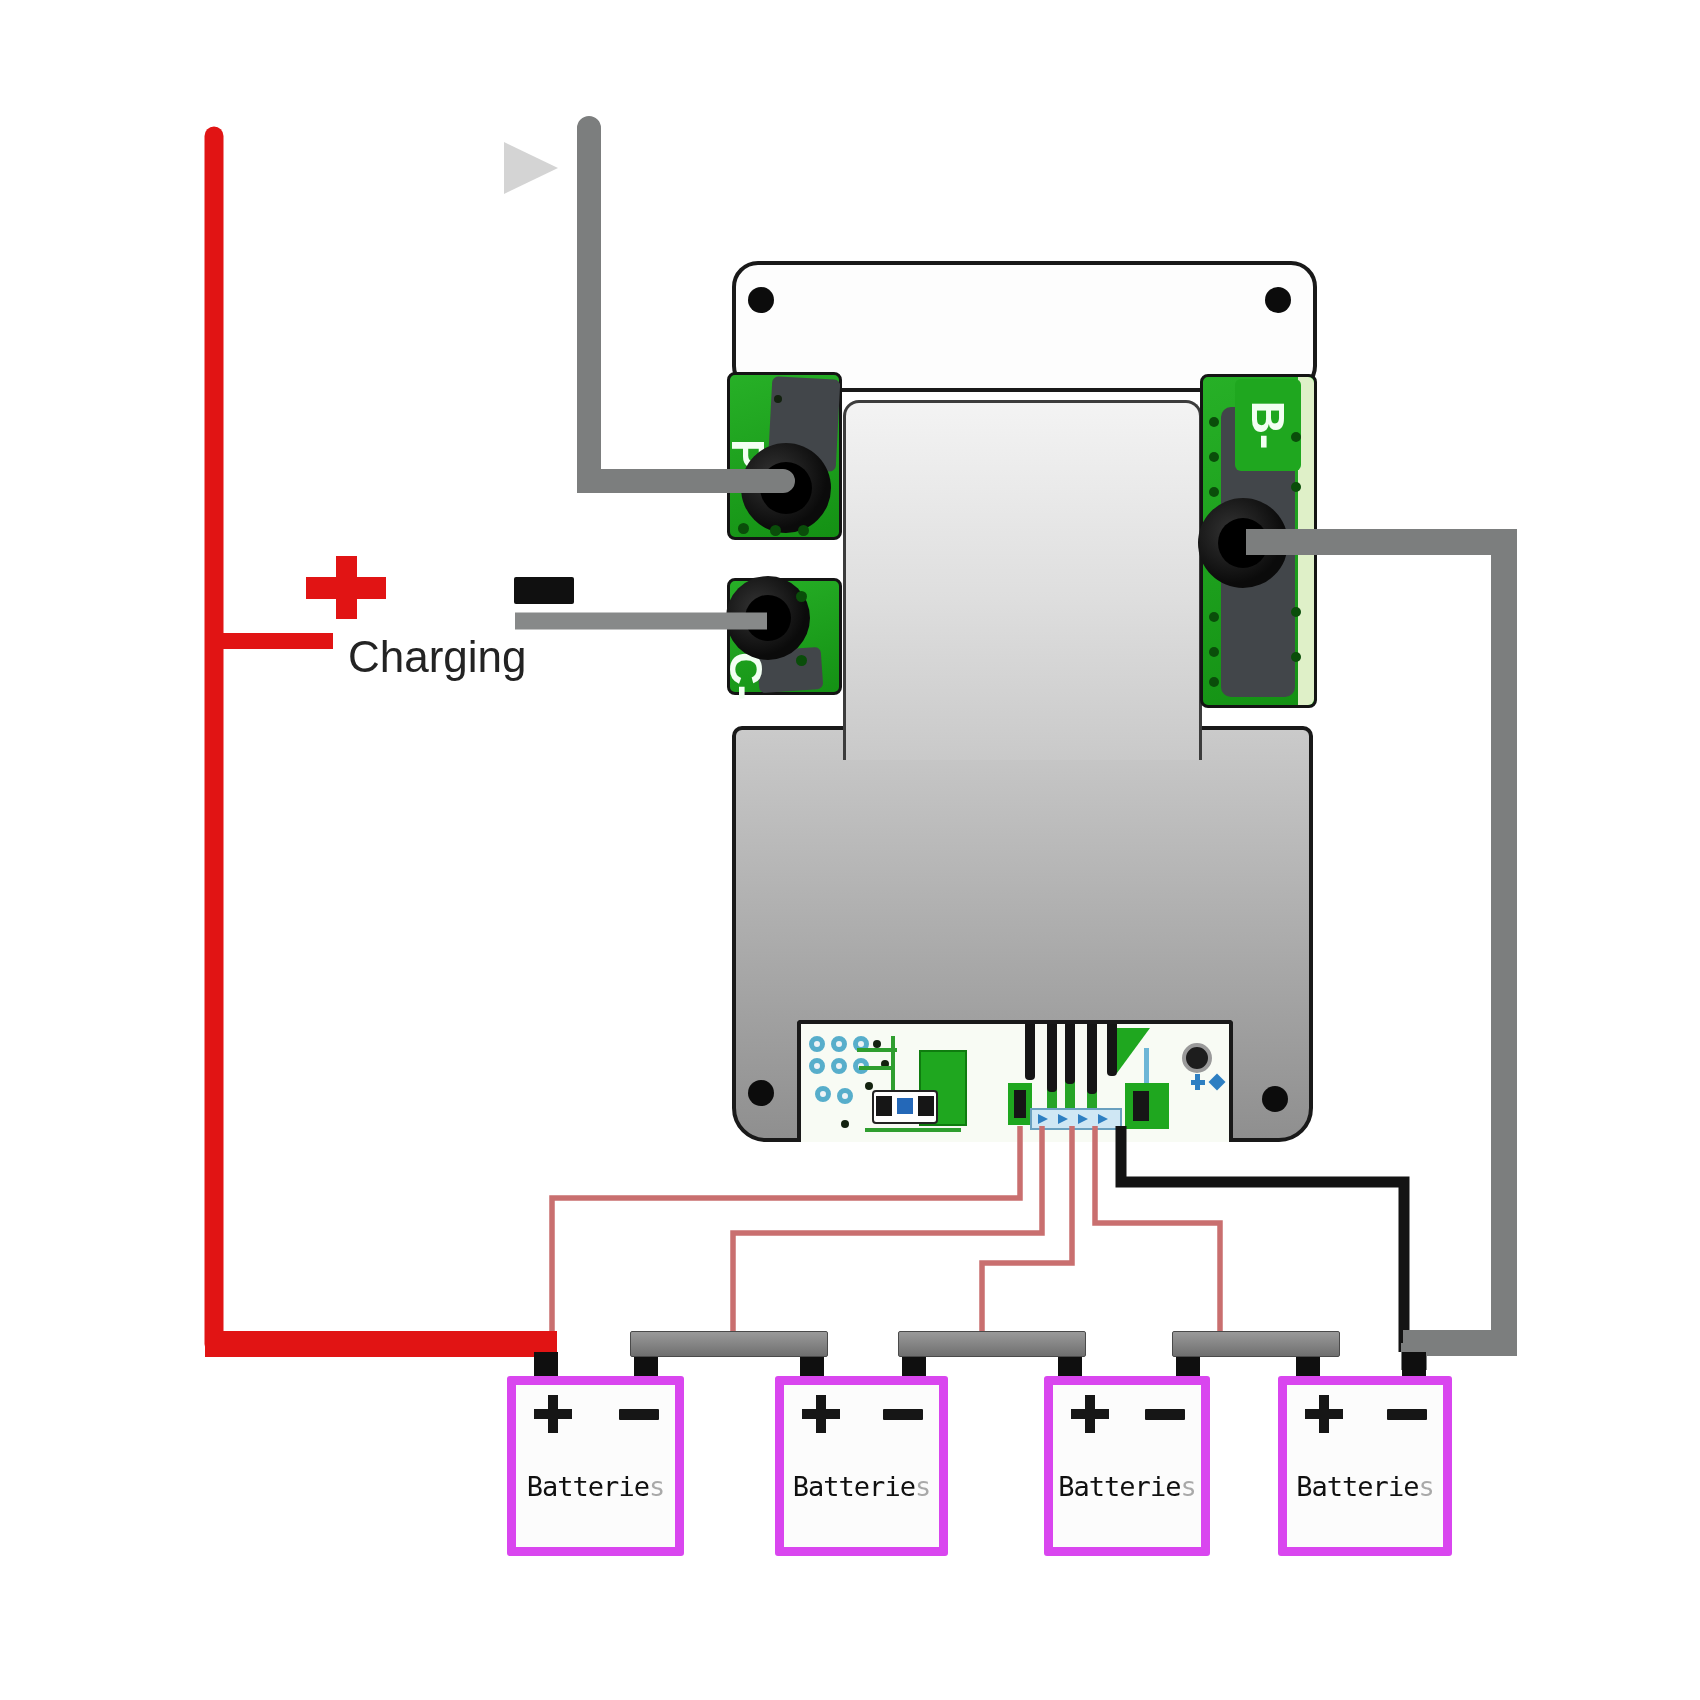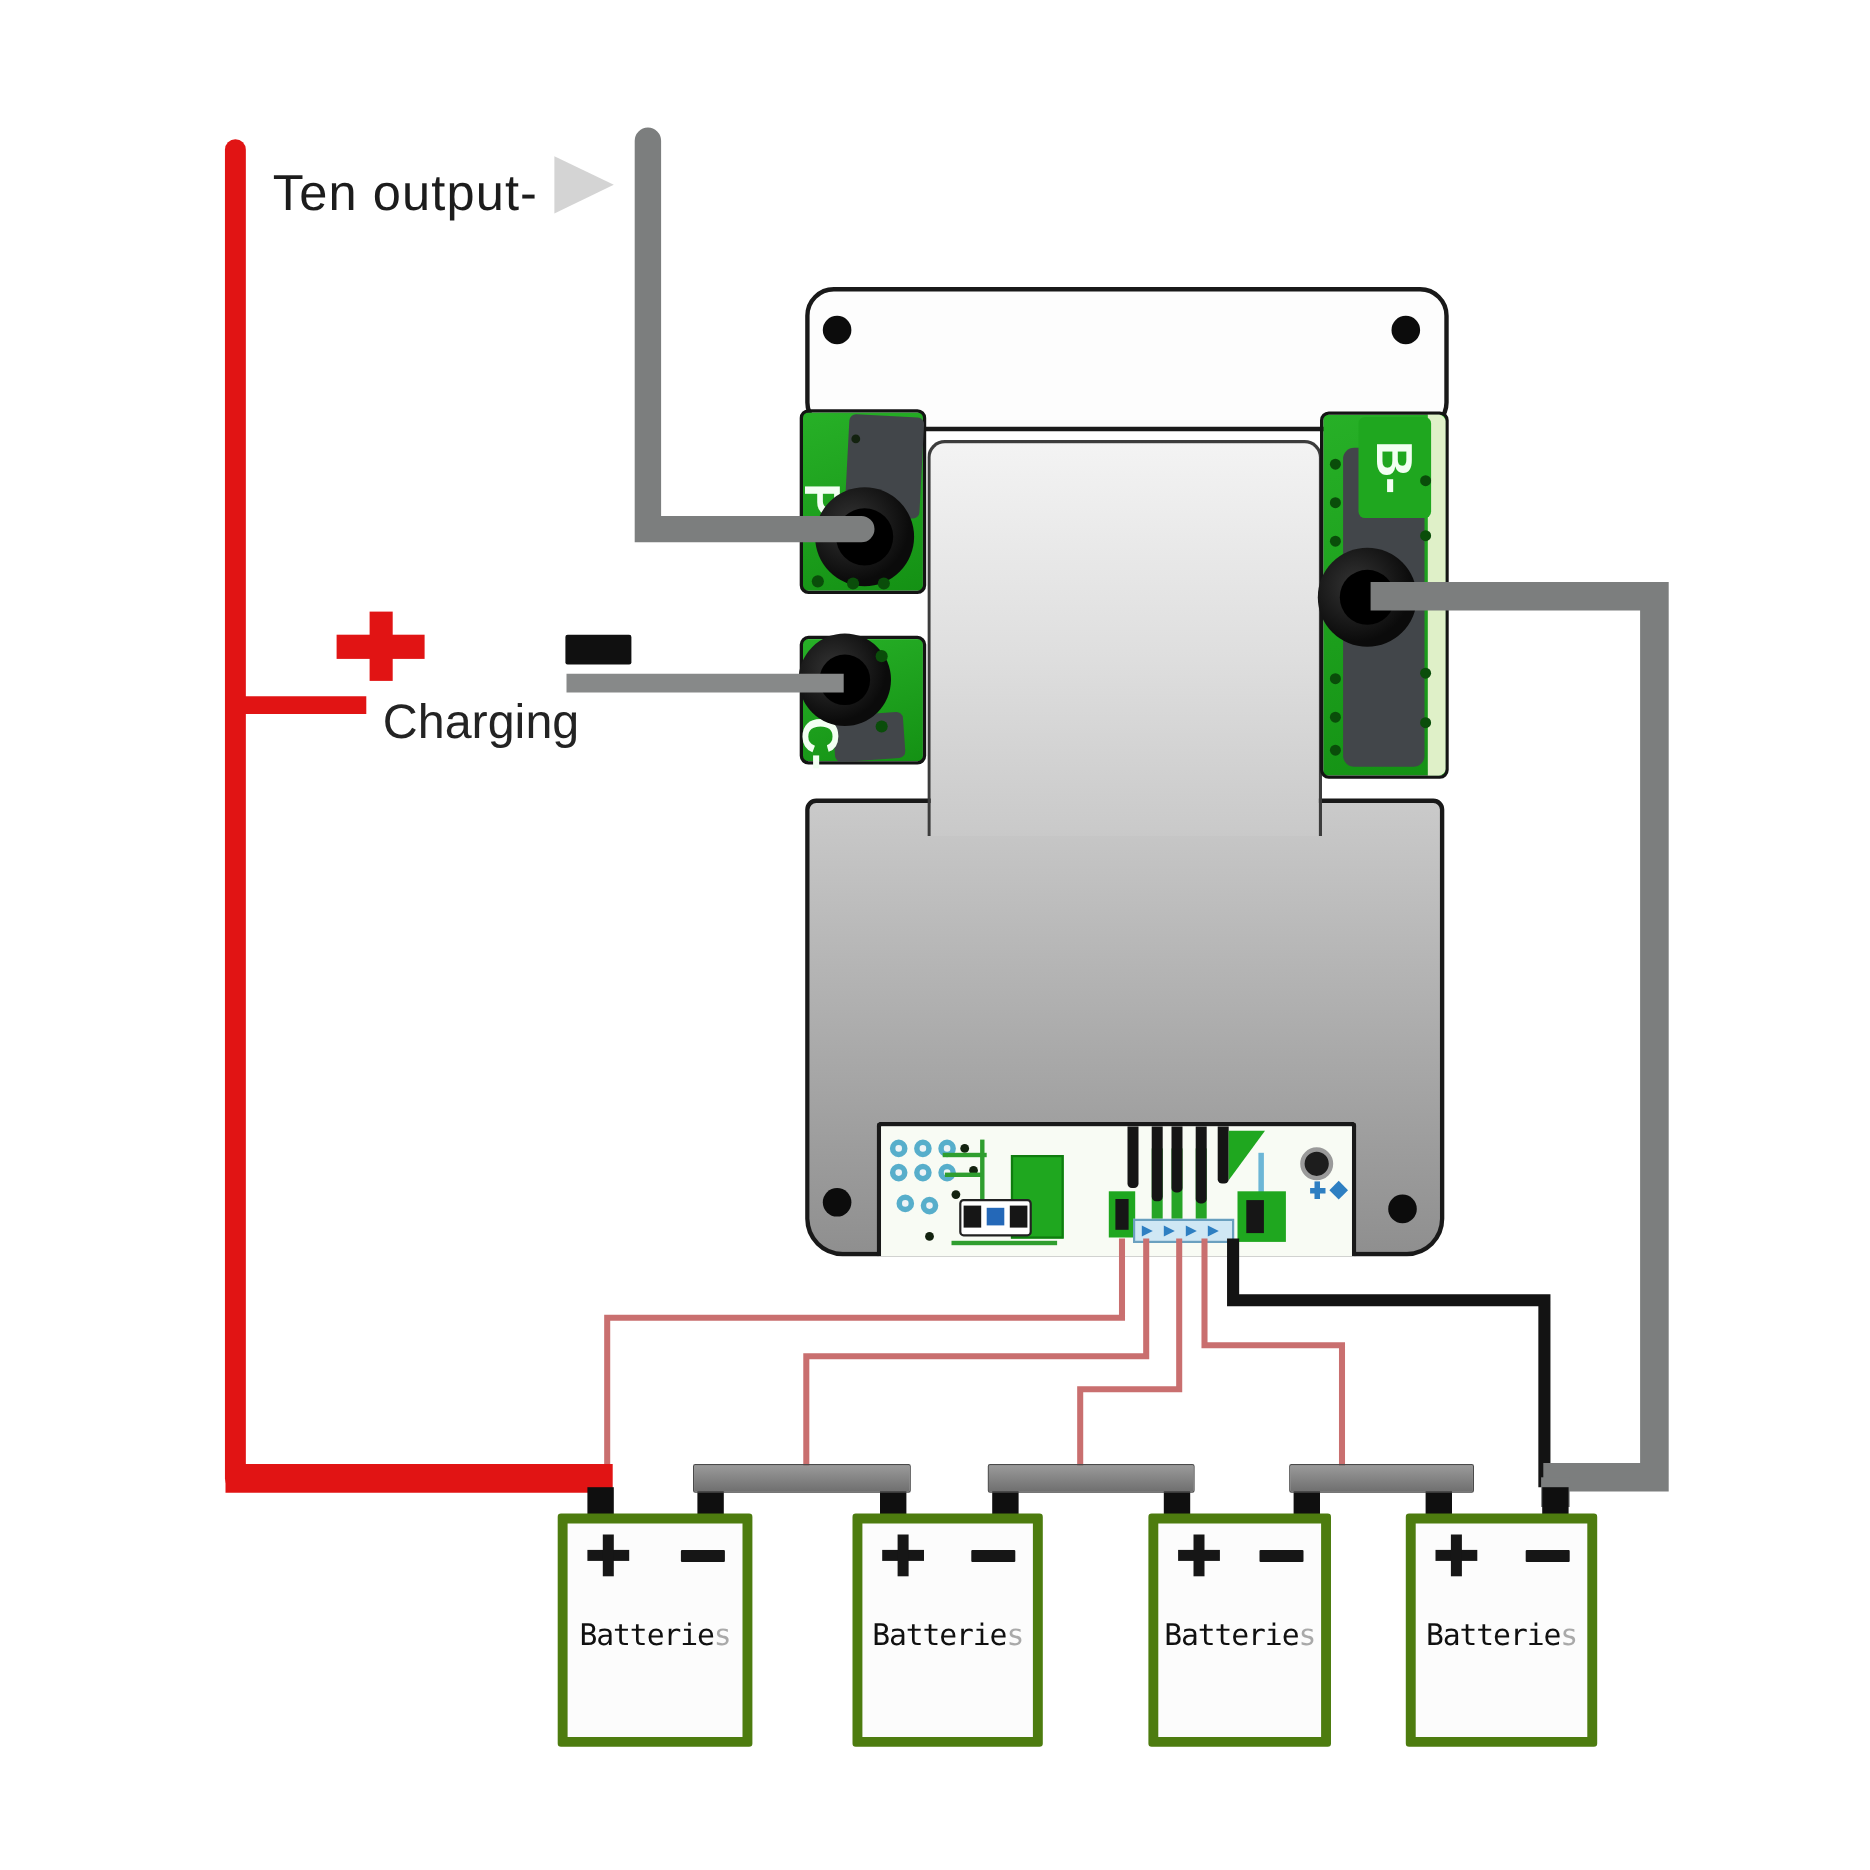--- a/index.html
+++ b/index.html
@@ -66,22 +66,22 @@
   .pale{position:absolute;right:0;top:0;width:16px;height:100%;background:#dff0c8;border-radius:0 6px 6px 0;}
   .bsq{position:absolute;left:32px;top:2px;width:66px;height:92px;background:#1fa71f;border-radius:6px;}
 
   
   svg.wires{left:0;top:0;width:1700px;height:1700px;pointer-events:none;}
 
   
   .post{width:24px;height:30px;background:#0f0f0f;top:1352px;}
   .bar{height:26px;top:1331px;background:linear-gradient(180deg,#9a9a9a,#6f6f6f);
        border:1px solid #4a4a4a;box-sizing:border-box;border-radius:2px;}
-  .batt{top:1376px;height:212px;box-sizing:border-box;background:#fcfcfc;
-        border:9px solid #4d7c0f;border-radius:3px;}
+  .batt{top:1376px;height:180px;box-sizing:border-box;background:#fcfcfc;
+        border:9px solid #d946ef;border-radius:3px;}
   .b-plus .h{position:absolute;left:18px;top:24px;width:38px;height:10px;background:#161616;}
   .b-plus .v{position:absolute;left:32px;top:10px;width:10px;height:38px;background:#161616;}
   .b-minus{position:absolute;right:16px;top:24px;width:40px;height:11px;background:#161616;border-radius:1px;}
   .b-label{position:absolute;left:0;right:0;top:86px;text-align:center;
            font-family:"DejaVu Sans Mono",monospace;font-size:27px;letter-spacing:-1px;color:#101010;}
   .b-label .sfx{opacity:.35;}
 </style>
 </head>
 <body>
 
@@ -203,21 +203,20 @@
     <polyline points="515,621 767,621" fill="none" stroke-width="17" stroke="#878989"></polyline>
 
     <polyline points="1246,542 1504,542 1504,1343 1403,1343" fill="none" stroke-width="26" stroke="#7c7e7e"></polyline>
     <polyline points="1414,1343 1414,1370" fill="none" stroke-width="26" stroke="#7c7e7e"></polyline>
 
     <polyline points="214,136 214,1344" fill="none" stroke-width="19" stroke-linecap="round" stroke="#e11414"></polyline>
     <polyline points="206,641 333,641" fill="none" stroke-width="16" stroke="#e11414"></polyline>
     <polyline points="205,1344 557,1344" fill="none" stroke-width="26" stroke="#e11414"></polyline>
   </svg>
 
-  <div class="abs t-output">Ten output-</div>
   <div class="abs arrow-r"></div>
   <div class="abs plus-sym">
       <i class="ph"></i>
       <i class="pv"></i>
     </div>
   <div class="abs minus-sym"></div>
   <div class="abs t-charging">Charging</div>
 
   <div class="abs post" style="left:534px;"></div>
   <div class="abs post" style="left:634px;"></div>

